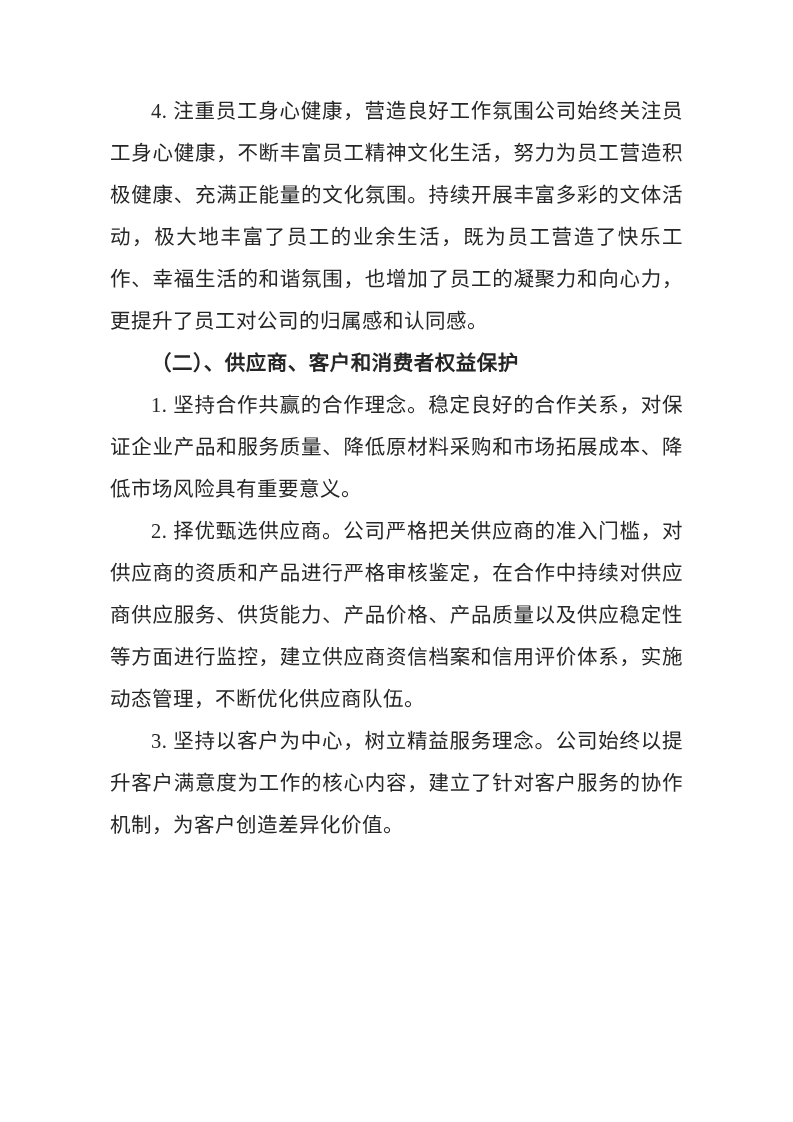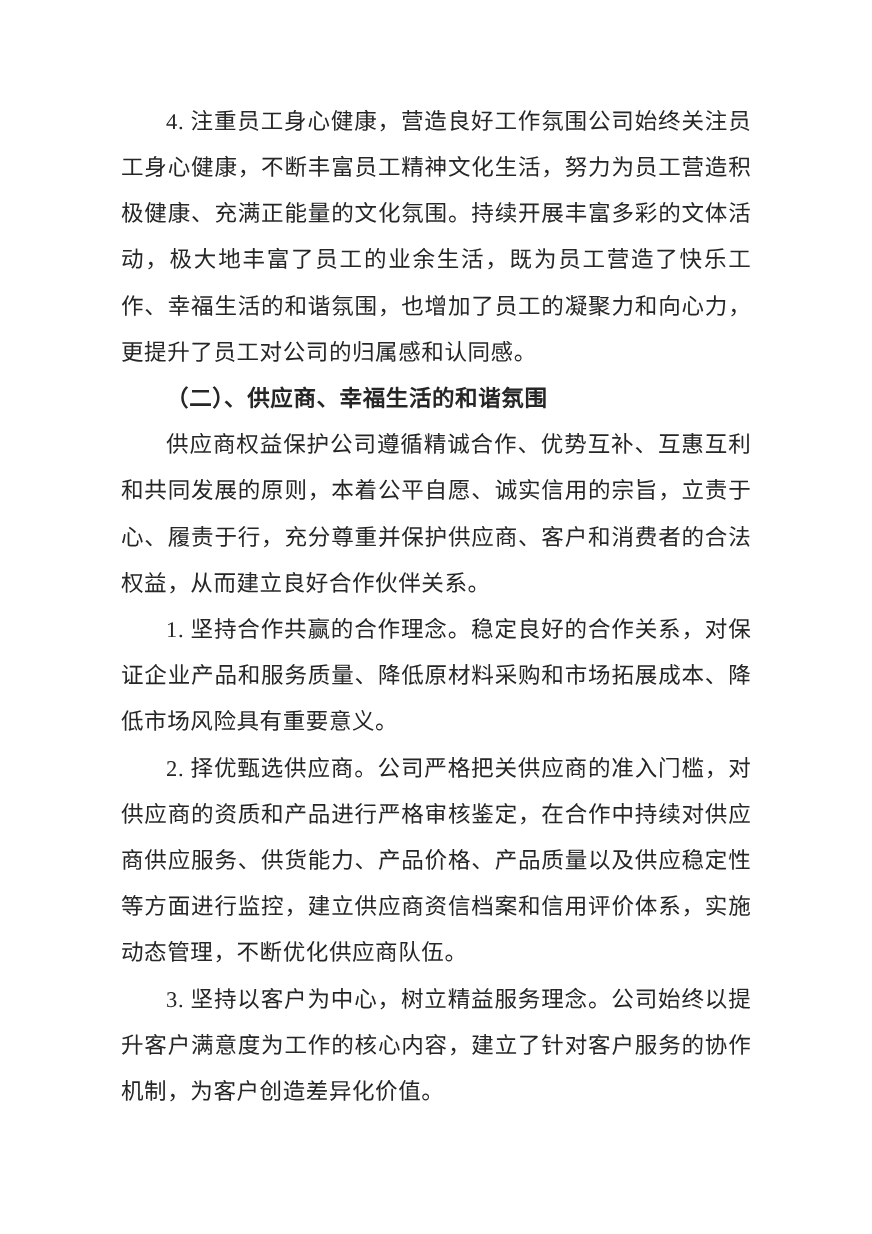--- a/index.html
+++ b/index.html
@@ -38,19 +38,18 @@
     text-align: left;
     letter-spacing: 0.5px;
   }
 </style>
 </head>
 <body style="background: rgb(255, 255, 255);">
 
 <div class="page">
   <div class="content" style="color: rgb(38, 38, 38);">
       <p class="body">4. 注重员工身心健康，营造良好工作氛围公司始终关注员工身心健康，不断丰富员工精神文化生活，努力为员工营造积极健康、充满正能量的文化氛围。持续开展丰富多彩的文体活动，极大地丰富了员工的业余生活，既为员工营造了快乐工作、幸福生活的和谐氛围，也增加了员工的凝聚力和向心力，更提升了员工对公司的归属感和认同感。</p>
-      <p class="heading">（二）、供应商、幸福生活的和谐氛围</p>
-      <p class="body">供应商权益保护公司遵循精诚合作、优势互补、互惠互利和共同发展的原则，本着公平自愿、诚实信用的宗旨，立责于心、履责于行，充分尊重并保护供应商、客户和消费者的合法权益，从而建立良好合作伙伴关系。</p>
+      <p class="heading">（二）、供应商、客户和消费者权益保护</p>
       <p class="body">1. 坚持合作共赢的合作理念。稳定良好的合作关系，对保证企业产品和服务质量、降低原材料采购和市场拓展成本、降低市场风险具有重要意义。</p>
       <p class="body">2. 择优甄选供应商。公司严格把关供应商的准入门槛，对供应商的资质和产品进行严格审核鉴定，在合作中持续对供应商供应服务、供货能力、产品价格、产品质量以及供应稳定性等方面进行监控，建立供应商资信档案和信用评价体系，实施动态管理，不断优化供应商队伍。</p>
       <p class="body">3. 坚持以客户为中心，树立精益服务理念。公司始终以提升客户满意度为工作的核心内容，建立了针对客户服务的协作机制，为客户创造差异化价值。</p>
     </div>
 </div>
 
 </body></html>

